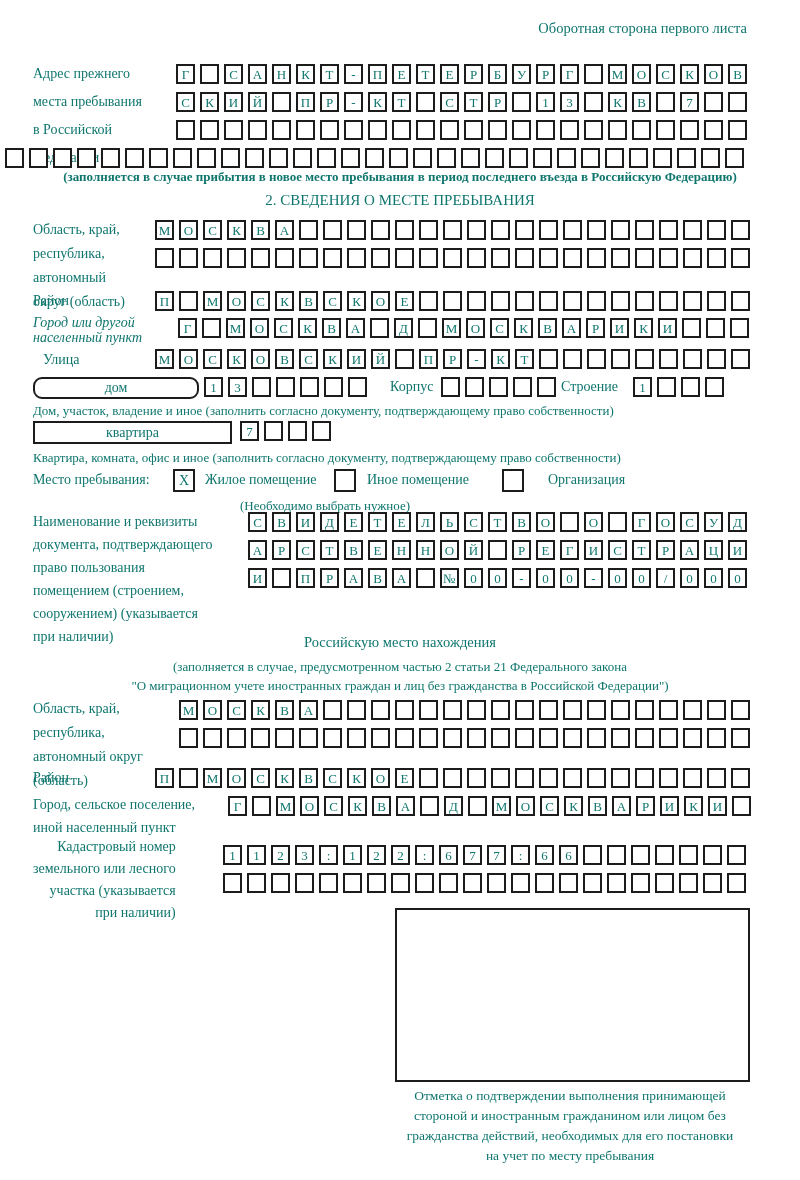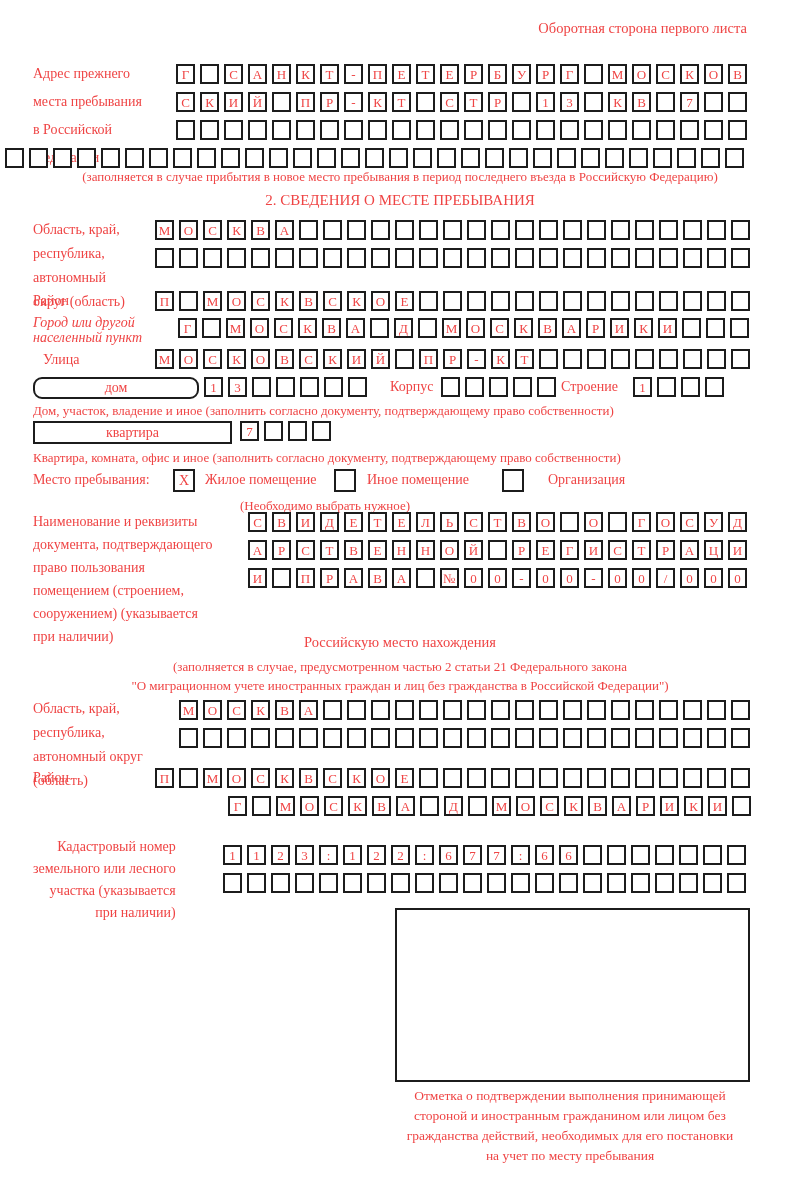--- a/index.html
+++ b/index.html
@@ -1,18 +1,18 @@
 <!DOCTYPE html>
 <html><head>
 <meta charset="utf-8">
 <style>
   html,body{margin:0;padding:0;background:#fff;}
   .page{
     position:relative;width:800px;height:1172px;background:#ffffff;
-    font-family:"Liberation Serif","DejaVu Serif",serif;color:#ef4444;overflow:hidden;
+    font-family:"Liberation Serif","DejaVu Serif",serif;color:#0f766e;overflow:hidden;
   }
   .hdr{position:absolute;top:20px;right:53px;font-size:14.5px;}
   .lbl{position:absolute;font-size:14px;white-space:pre-line;}
   .title{position:absolute;left:0;width:100%;text-align:center;font-weight:normal;font-size:15px;}
   .note{position:absolute;font-size:13px;}
   .note.center{left:0;width:100%;text-align:center;}
   .cellrow{position:absolute;display:flex;gap:5px;}
   .cell{
     box-sizing:border-box;flex:0 0 19px;width:19px;height:20px;
     border:2px solid #1c1c1c;display:flex;align-items:center;justify-content:center;
@@ -144,21 +144,21 @@
       <span class="cell"></span>
       <span class="cell"></span>
       <span class="cell"></span>
       <span class="cell"></span>
       <span class="cell"></span>
       <span class="cell"></span>
       <span class="cell"></span>
       <span class="cell"></span>
       <span class="cell"></span>
     </div>
-  <div class="note center" style="top:169px;">(заполняется в случае прибытия в новое место пребывания в период последнего въезда в Российскую Федерацию)</div>
+  <div class="note center" style="top:169px;font-weight:bold;">(заполняется в случае прибытия в новое место пребывания в период последнего въезда в Российскую Федерацию)</div>
 
   <div class="title" style="top:192px;">2. СВЕДЕНИЯ О МЕСТЕ ПРЕБЫВАНИЯ</div>
 
   <div class="lbl" style="left:33px;top:218px;line-height:24px;">Область, край,
 республика,
 автономный
 округ (область)</div>
   <div class="cellrow" style="left:155px;top:220px;">
       <span class="cell">М</span>
       <span class="cell">О</span>
@@ -505,20 +505,22 @@
       <span class="cell"></span>
       <span class="cell"></span>
       <span class="cell"></span>
       <span class="cell"></span>
       <span class="cell"></span>
       <span class="cell"></span>
       <span class="cell"></span>
       <span class="cell"></span>
     </div>
 
+  <div class="lbl" style="left:33px;top:793px;line-height:23px;">Город, сельское поселение,
+иной населенный пункт</div>
   <div class="cellrow" style="left:228px;top:796px;">
       <span class="cell">Г</span>
       <span class="cell"></span>
       <span class="cell">М</span>
       <span class="cell">О</span>
       <span class="cell">С</span>
       <span class="cell">К</span>
       <span class="cell">В</span>
       <span class="cell">А</span>
       <span class="cell"></span>

